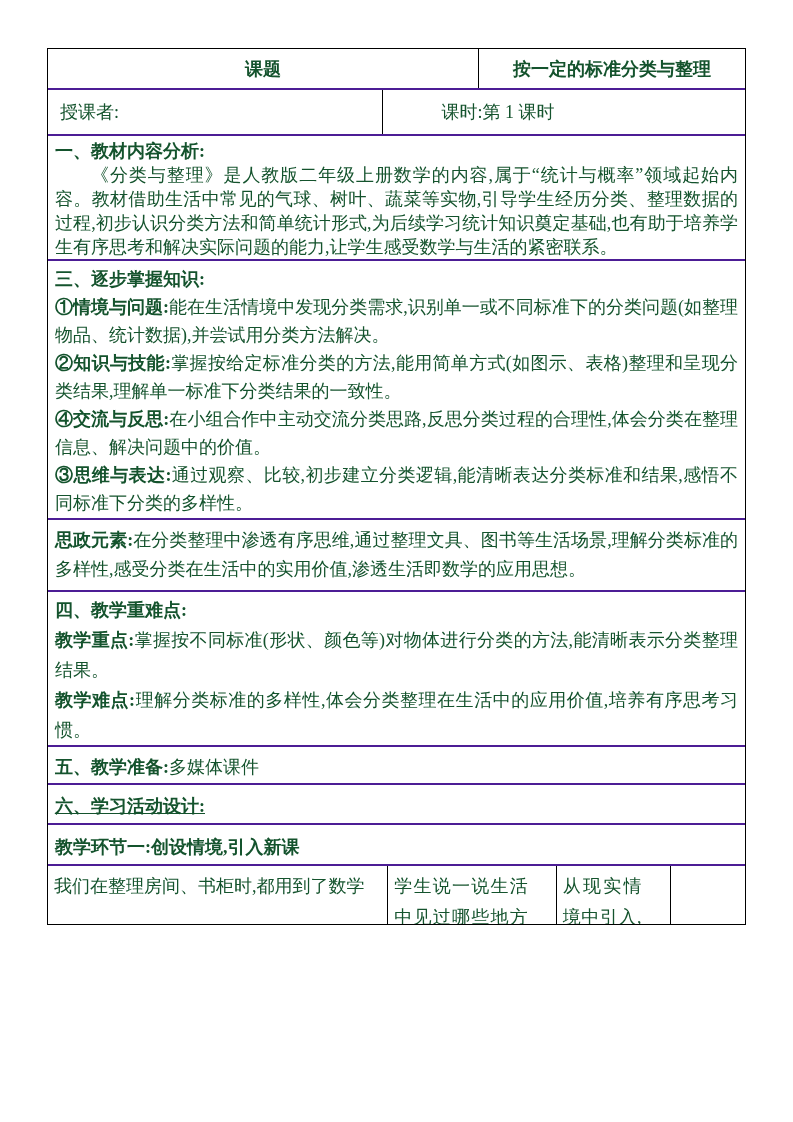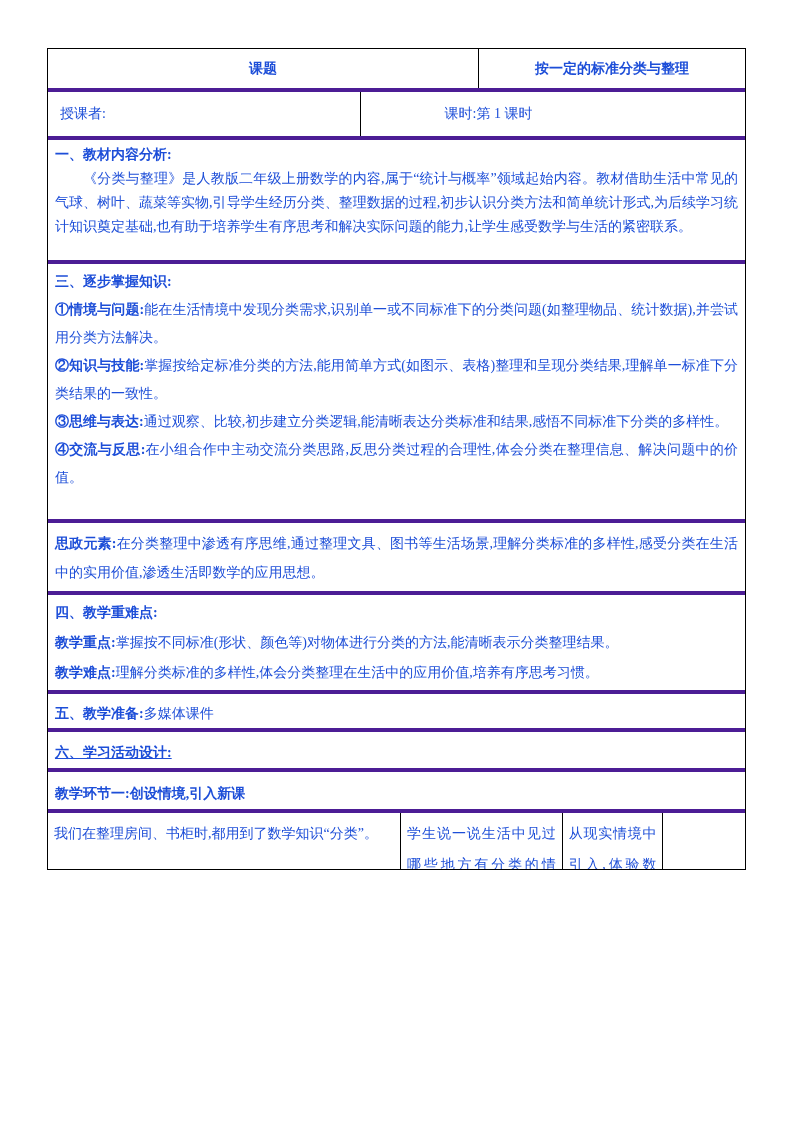--- a/index.html
+++ b/index.html
@@ -1,31 +1,31 @@
 <!DOCTYPE html>
 <html lang="zh"><head>
 <meta charset="utf-8">
 <style>
   html,body{margin:0;padding:0;background:#fff;}
   .page{
     position:relative;
     width:793px;height:1122px;
     background:#fff;
     font-family:"Liberation Serif","DejaVu Serif",serif;
-    color:#1d4ed8;
-    font-size:14px;
+    color:#14532d;
+    font-size:18px;
     overflow:hidden;
   }
   .doc{
     position:absolute;left:47px;top:48px;width:699px;
     border:1px solid #000;
     box-sizing:border-box;
   }
   .row{box-sizing:border-box;overflow:hidden;}
-  .row + .row{border-top:4px solid #4c1d95;}
+  .row + .row{border-top:2px solid #4c1d95;gap:22px;}
   .flex{display:flex;align-items:stretch;}
   .cell{box-sizing:border-box;overflow:hidden;}
   .cell + .cell{border-left:1px solid #000;}
   .vcenter{display:flex;align-items:center;justify-content:center;text-align:center;}
   .b{font-weight:700;}
   .just{text-align:justify;}
 
   
   .r-topic{min-height:39px;}
   .r-topic .cell{min-height:39px;}
@@ -100,22 +100,22 @@
         <p class="indent just">《分类与整理》是人教版二年级上册数学的内容,属于“统计与概率”领域起始内容。教材借助生活中常见的气球、树叶、蔬菜等实物,引导学生经历分类、整理数据的过程,初步认识分类方法和简单统计形式,为后续学习统计知识奠定基础,也有助于培养学生有序思考和解决实际问题的能力,让学生感受数学与生活的紧密联系。</p>
       </div>
     </div>
 
 
     <div class="row r-goals">
       <div class="sec">
         <p class="b">三、逐步掌握知识:</p>
         <p class="just"><span class="b">①情境与问题:</span><span>能在生活情境中发现分类需求,识别单一或不同标准下的分类问题(如整理物品、统计数据),并尝试用分类方法解决。</span></p>
         <p class="just"><span class="b">②知识与技能:</span><span>掌握按给定标准分类的方法,能用简单方式(如图示、表格)整理和呈现分类结果,理解单一标准下分类结果的一致性。</span></p>
+        <p class="just"><span class="b">④交流与反思:</span><span>在小组合作中主动交流分类思路,反思分类过程的合理性,体会分类在整理信息、解决问题中的价值。</span></p>
         <p class="just"><span class="b">③思维与表达:</span><span>通过观察、比较,初步建立分类逻辑,能清晰表达分类标准和结果,感悟不同标准下分类的多样性。</span></p>
-        <p class="just"><span class="b">④交流与反思:</span><span>在小组合作中主动交流分类思路,反思分类过程的合理性,体会分类在整理信息、解决问题中的价值。</span></p>
       </div>
     </div>
 
     <div class="row r-ideology">
       <div class="sec">
         <p class="just"><span class="b">思政元素:</span><span>在分类整理中渗透有序思维,通过整理文具、图书等生活场景,理解分类标准的多样性,感受分类在生活中的实用价值,渗透生活即数学的应用思想。</span></p>
       </div>
     </div>
 
     <div class="row r-keypoints">

